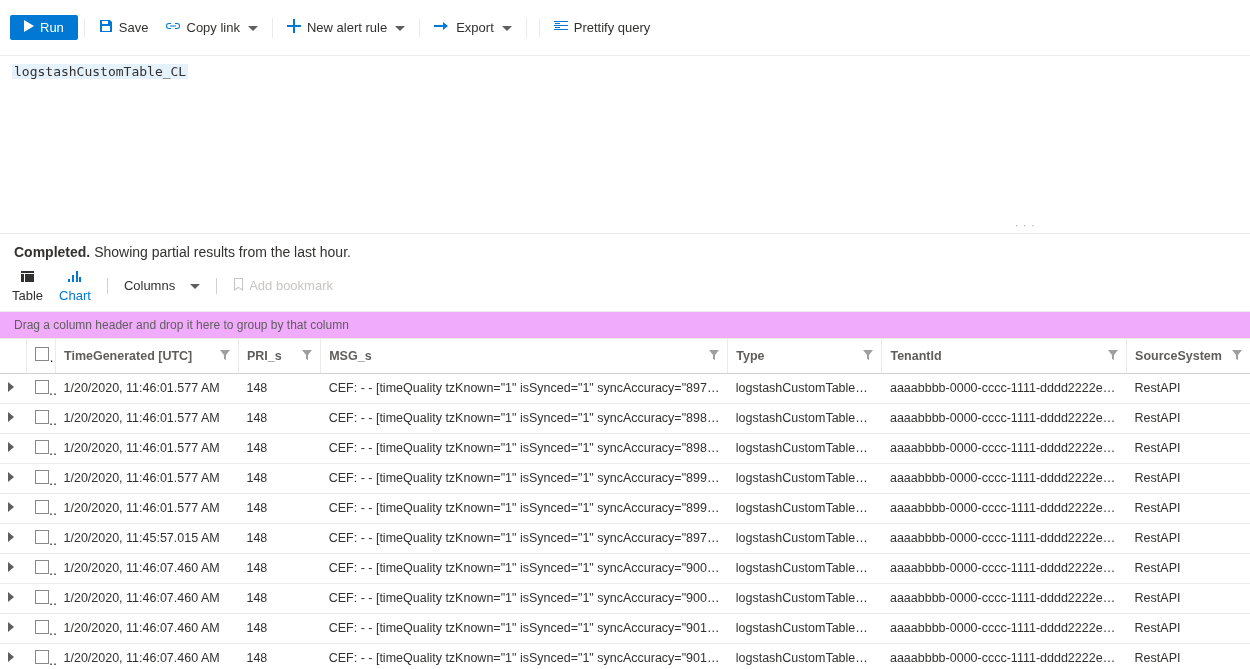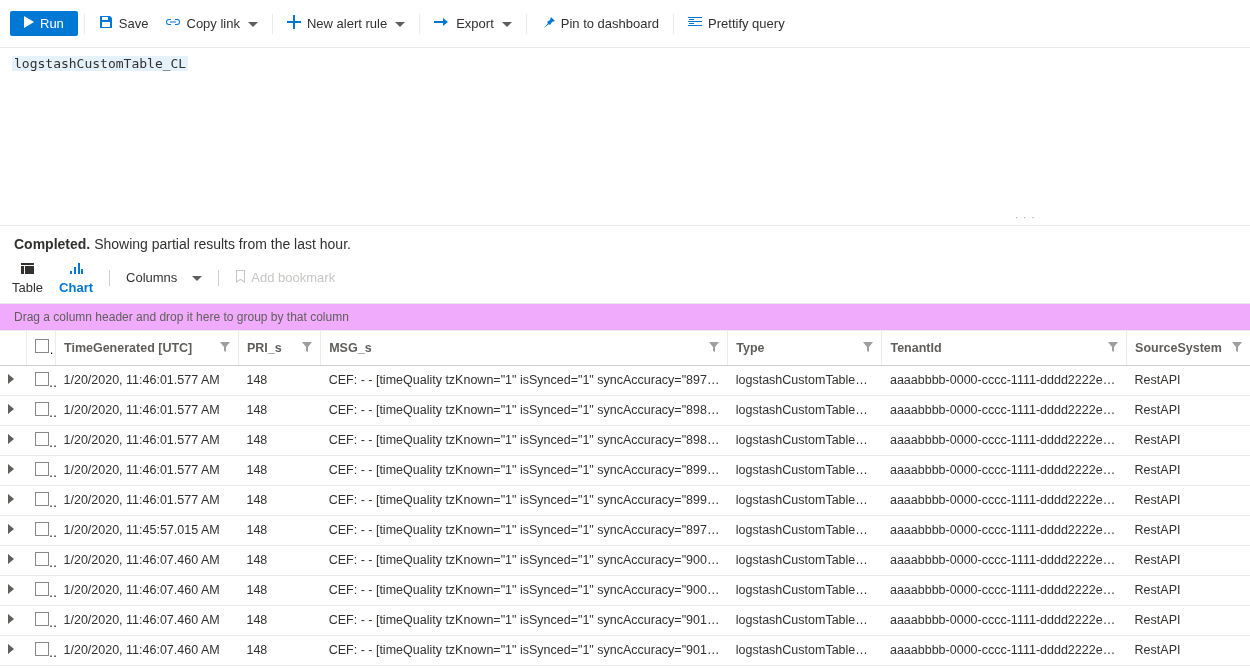--- a/index.html
+++ b/index.html
@@ -11,21 +11,21 @@
     background: #fff;
     width: 1250px;
     height: 669px;
     overflow: hidden;
   }
   .toolbar {
     display: flex;
     align-items: center;
     padding: 6px 10px;
     border-bottom: 1px solid #edebe9;
-    height: 48px;
+    height: 56px;
   }
   .run-btn {
     display: flex; align-items: center;
     background: #0078d4;
     color: #fff;
     border: none;
     border-radius: 2px;
     padding: 5px 14px;
     font-size: 13px;
     cursor: pointer;
@@ -91,21 +91,21 @@
     padding: 4px 12px 8px 12px;
     gap: 16px;
     border-bottom: 1px solid #edebe9;
     font-size: 13px;
   }
   .subtoolbar .tab {
     display: flex; align-items: center; gap: 5px;
     cursor: pointer;
     flex-direction: column;
   }
-  .subtoolbar .tab.link { color: #0078d4; font-weight: bold; }
+  .subtoolbar .tab.link { color: #0078d4; }
   .subtoolbar .tab svg { vertical-align: middle; }
   .subvdiv { width: 1px; height: 16px; background: #d2d0ce; }
   .subtoolbar .cols { cursor: pointer; display:flex; align-items:flex-start; gap:15px; }
   .subtoolbar .disabled { color: #c8c6c4; cursor: default; display:flex; align-items:center; gap:5px;}
   .groupby-bar {
     background: #f0abfc;
     color: #605e5c;
     font-size: 12px;
     padding: 6px 14px;
     border-bottom: 1px solid #edebe9;
@@ -218,28 +218,20 @@
     <span>Export</span>
     <span class="chev">
       <svg width="10" height="6" viewBox="0 0 10 6">
           <path fill="#605e5c" d="M0 0l5 5 5-5z"></path>
         </svg>
     </span>
   </div>
 
   <div class="vdiv"></div>
 
-  <div class="cmd">
-    <span>
-      <svg width="14" height="14" viewBox="0 0 14 14">
-          <path d="M8 0l6 6-3 1-2 3-2-2-4 5 5-4-2-2 3-2 1-3z"></path>
-        </svg>
-    </span>
-    <span>Pin to dashboard</span>
-  </div>
 
   <div class="vdiv"></div>
 
   <div class="cmd">
     <span>
       <svg width="14" height="12" viewBox="0 0 14 12">
           <path d="M0 1h14v1H0zM0 5h14v1H0zM0 9h14v1H0zM1 3h5v1H1zM1 7h5v1H1z"></path>
         </svg>
     </span>
     <span>Prettify query</span>

